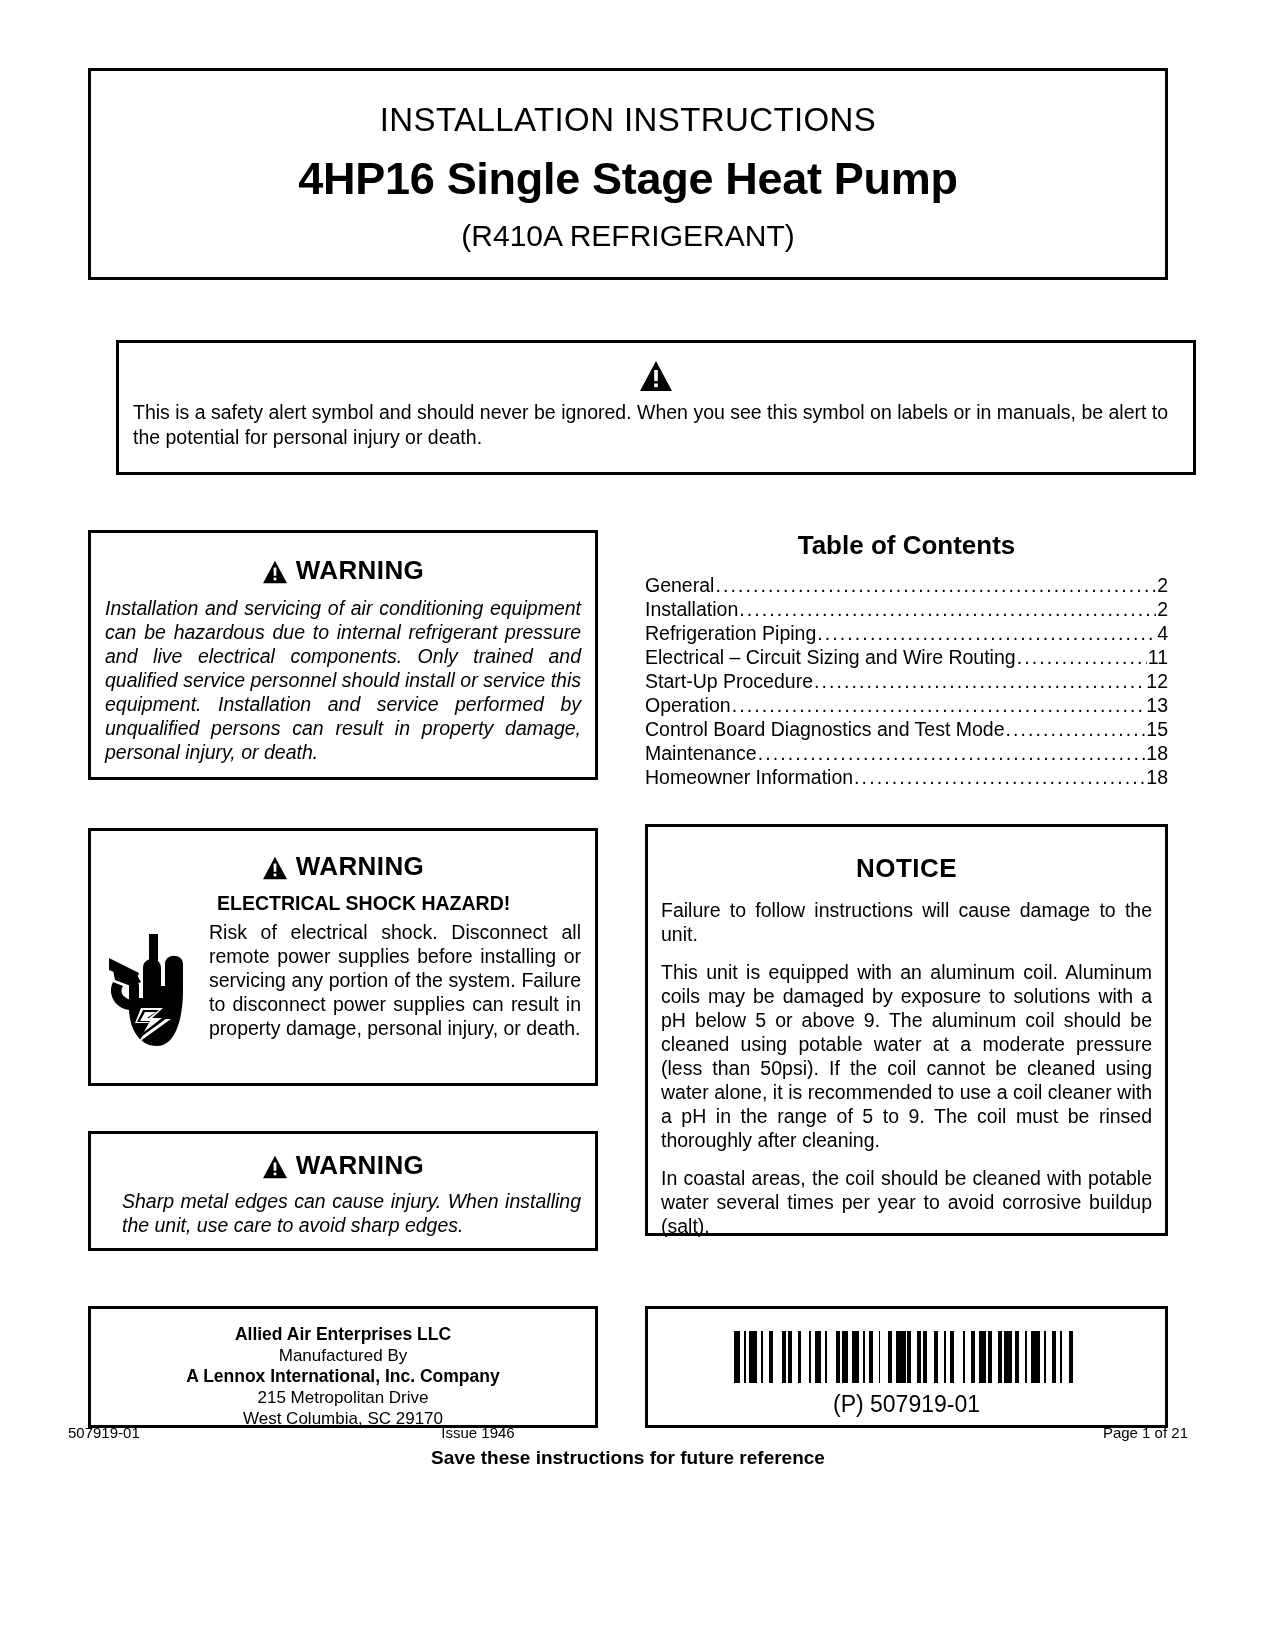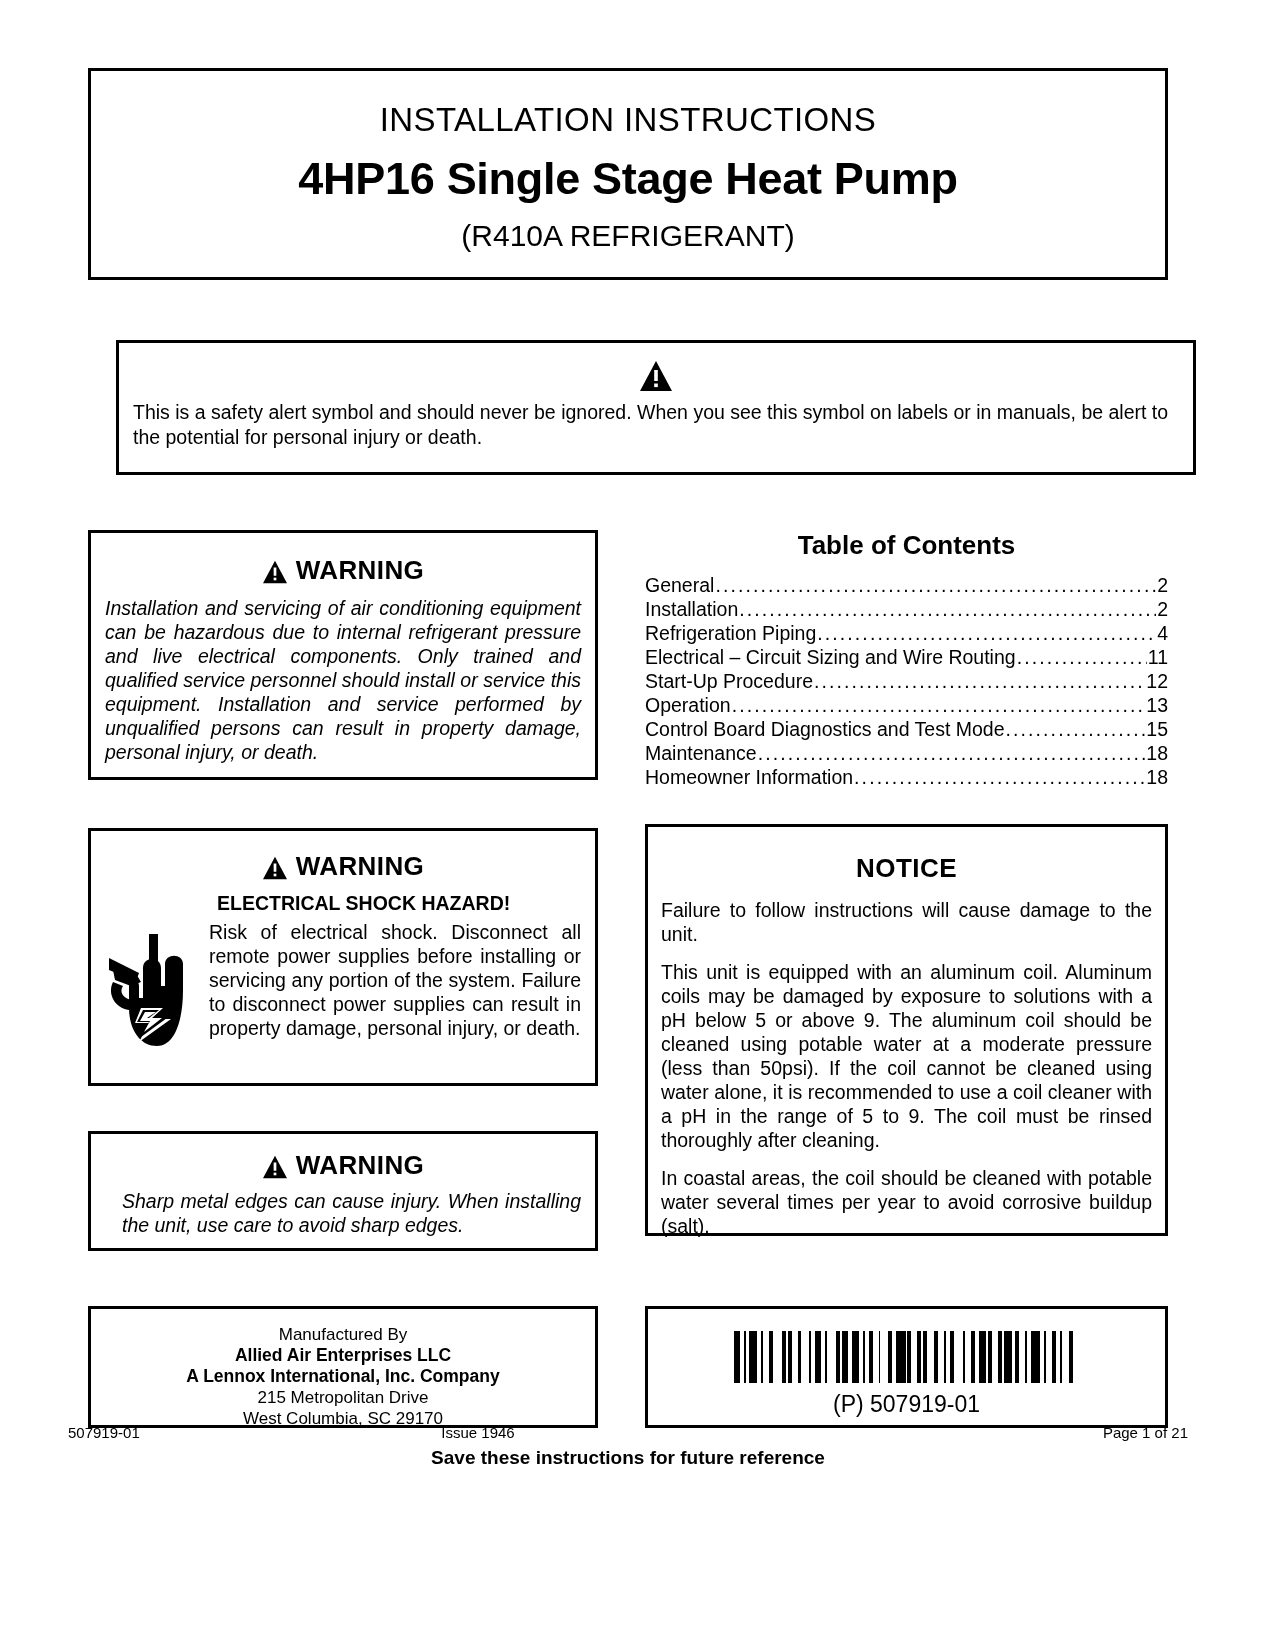--- a/index.html
+++ b/index.html
@@ -391,22 +391,22 @@
   <div id="notice-box">
     <div class="notice-title">NOTICE</div>
     <div id="notice-paras">
         <div class="notice-para">Failure to follow instructions will cause damage to the unit.</div>
         <div class="notice-para">This unit is equipped with an aluminum coil. Aluminum coils may be damaged by exposure to solutions with a pH below 5 or above 9. The aluminum coil should be cleaned using potable water at a moderate pressure (less than 50psi). If the coil cannot be cleaned using water alone, it is recommended to use a coil cleaner with a pH in the range of 5 to 9. The coil must be rinsed thoroughly after cleaning.</div>
         <div class="notice-para">In coastal areas, the coil should be cleaned with potable water several times per year to avoid corrosive buildup (salt).</div>
       </div>
   </div>
 
   <div id="manufacturer-box">
+    <div class="mfg-line b">Allied Air Enterprises LLC</div>
     <div class="mfg-line">Manufactured By</div>
-    <div class="mfg-line b">Allied Air Enterprises LLC</div>
     <div class="mfg-line b">A Lennox International, Inc. Company</div>
     <div class="mfg-line">215 Metropolitan Drive</div>
     <div class="mfg-line">West Columbia, SC 29170</div>
   </div>
 
   <div id="barcode-box">
     <div class="barcode" id="barcode-graphic" style="background: linear-gradient(to right, rgb(0, 0, 0) 0%, rgb(0, 0, 0) 1.67598%, rgb(255, 255, 255) 1.67598%, rgb(255, 255, 255) 2.7933%, rgb(0, 0, 0) 2.7933%, rgb(0, 0, 0) 3.35196%, rgb(255, 255, 255) 3.35196%, rgb(255, 255, 255) 4.46927%, rgb(0, 0, 0) 4.46927%, rgb(0, 0, 0) 6.70391%, rgb(255, 255, 255) 6.70391%, rgb(255, 255, 255) 7.82123%, rgb(0, 0, 0) 7.82123%, rgb(0, 0, 0) 8.37989%, rgb(255, 255, 255) 8.37989%, rgb(255, 255, 255) 10.0559%, rgb(0, 0, 0) 10.0559%, rgb(0, 0, 0) 11.1732%, rgb(255, 255, 255) 11.1732%, rgb(255, 255, 255) 13.9665%, rgb(0, 0, 0) 13.9665%, rgb(0, 0, 0) 15.0838%, rgb(255, 255, 255) 15.0838%, rgb(255, 255, 255) 15.6425%, rgb(0, 0, 0) 15.6425%, rgb(0, 0, 0) 16.7598%, rgb(255, 255, 255) 16.7598%, rgb(255, 255, 255) 18.4358%, rgb(0, 0, 0) 18.4358%, rgb(0, 0, 0) 19.5531%, rgb(255, 255, 255) 19.5531%, rgb(255, 255, 255) 21.7877%, rgb(0, 0, 0) 21.7877%, rgb(0, 0, 0) 22.3464%, rgb(255, 255, 255) 22.3464%, rgb(255, 255, 255) 23.4637%, rgb(0, 0, 0) 23.4637%, rgb(0, 0, 0) 25.1397%, rgb(255, 255, 255) 25.1397%, rgb(255, 255, 255) 26.257%, rgb(0, 0, 0) 26.257%, rgb(0, 0, 0) 26.8156%, rgb(255, 255, 255) 26.8156%, rgb(255, 255, 255) 29.6089%, rgb(0, 0, 0) 29.6089%, rgb(0, 0, 0) 30.7263%, rgb(255, 255, 255) 30.7263%, rgb(255, 255, 255) 31.2849%, rgb(0, 0, 0) 31.2849%, rgb(0, 0, 0) 32.9609%, rgb(255, 255, 255) 32.9609%, rgb(255, 255, 255) 34.0782%, rgb(0, 0, 0) 34.0782%, rgb(0, 0, 0) 36.3128%, rgb(255, 255, 255) 36.3128%, rgb(255, 255, 255) 37.4302%, rgb(0, 0, 0) 37.4302%, rgb(0, 0, 0) 37.9888%, rgb(255, 255, 255) 37.9888%, rgb(255, 255, 255) 39.1061%, rgb(0, 0, 0) 39.1061%, rgb(0, 0, 0) 40.2235%, rgb(255, 255, 255) 40.2235%, rgb(255, 255, 255) 41.8994%, rgb(0, 0, 0) 41.8994%, rgb(0, 0, 0) 42.4581%, rgb(255, 255, 255) 42.4581%, rgb(255, 255, 255) 44.6927%, rgb(0, 0, 0) 44.6927%, rgb(0, 0, 0) 45.8101%, rgb(255, 255, 255) 45.8101%, rgb(255, 255, 255) 46.9274%, rgb(0, 0, 0) 46.9274%, rgb(0, 0, 0) 49.7207%, rgb(255, 255, 255) 49.7207%, rgb(255, 255, 255) 50.2793%, rgb(0, 0, 0) 50.2793%, rgb(0, 0, 0) 51.3966%, rgb(255, 255, 255) 51.3966%, rgb(255, 255, 255) 53.0726%, rgb(0, 0, 0) 53.0726%, rgb(0, 0, 0) 54.1899%, rgb(255, 255, 255) 54.1899%, rgb(255, 255, 255) 54.7486%, rgb(0, 0, 0) 54.7486%, rgb(0, 0, 0) 55.8659%, rgb(255, 255, 255) 55.8659%, rgb(255, 255, 255) 58.1006%, rgb(0, 0, 0) 58.1006%, rgb(0, 0, 0) 59.2179%, rgb(255, 255, 255) 59.2179%, rgb(255, 255, 255) 60.8939%, rgb(0, 0, 0) 60.8939%, rgb(0, 0, 0) 61.4525%, rgb(255, 255, 255) 61.4525%, rgb(255, 255, 255) 62.5698%, rgb(0, 0, 0) 62.5698%, rgb(0, 0, 0) 63.6872%, rgb(255, 255, 255) 63.6872%, rgb(255, 255, 255) 66.4804%, rgb(0, 0, 0) 66.4804%, rgb(0, 0, 0) 67.0391%, rgb(255, 255, 255) 67.0391%, rgb(255, 255, 255) 68.7151%, rgb(0, 0, 0) 68.7151%, rgb(0, 0, 0) 69.8324%, rgb(255, 255, 255) 69.8324%, rgb(255, 255, 255) 70.9497%, rgb(0, 0, 0) 70.9497%, rgb(0, 0, 0) 73.1844%, rgb(255, 255, 255) 73.1844%, rgb(255, 255, 255) 73.743%, rgb(0, 0, 0) 73.743%, rgb(0, 0, 0) 74.8603%, rgb(255, 255, 255) 74.8603%, rgb(255, 255, 255) 76.5363%, rgb(0, 0, 0) 76.5363%, rgb(0, 0, 0) 77.6536%, rgb(255, 255, 255) 77.6536%, rgb(255, 255, 255) 78.2123%, rgb(0, 0, 0) 78.2123%, rgb(0, 0, 0) 80.4469%, rgb(255, 255, 255) 80.4469%, rgb(255, 255, 255) 81.5642%, rgb(0, 0, 0) 81.5642%, rgb(0, 0, 0) 82.6816%, rgb(255, 255, 255) 82.6816%, rgb(255, 255, 255) 84.3575%, rgb(0, 0, 0) 84.3575%, rgb(0, 0, 0) 84.9162%, rgb(255, 255, 255) 84.9162%, rgb(255, 255, 255) 86.0335%, rgb(0, 0, 0) 86.0335%, rgb(0, 0, 0) 88.8268%, rgb(255, 255, 255) 88.8268%, rgb(255, 255, 255) 89.9441%, rgb(0, 0, 0) 89.9441%, rgb(0, 0, 0) 90.5028%, rgb(255, 255, 255) 90.5028%, rgb(255, 255, 255) 92.1788%, rgb(0, 0, 0) 92.1788%, rgb(0, 0, 0) 93.2961%, rgb(255, 255, 255) 93.2961%, rgb(255, 255, 255) 94.4134%, rgb(0, 0, 0) 94.4134%, rgb(0, 0, 0) 94.9721%, rgb(255, 255, 255) 94.9721%, rgb(255, 255, 255) 97.2067%, rgb(0, 0, 0) 97.2067%, rgb(0, 0, 0) 98.324%, rgb(255, 255, 255) 98.324%, rgb(255, 255, 255) 100%);"></div>
     <div class="barcode-label">(P) 507919-01</div>
   </div>
 

